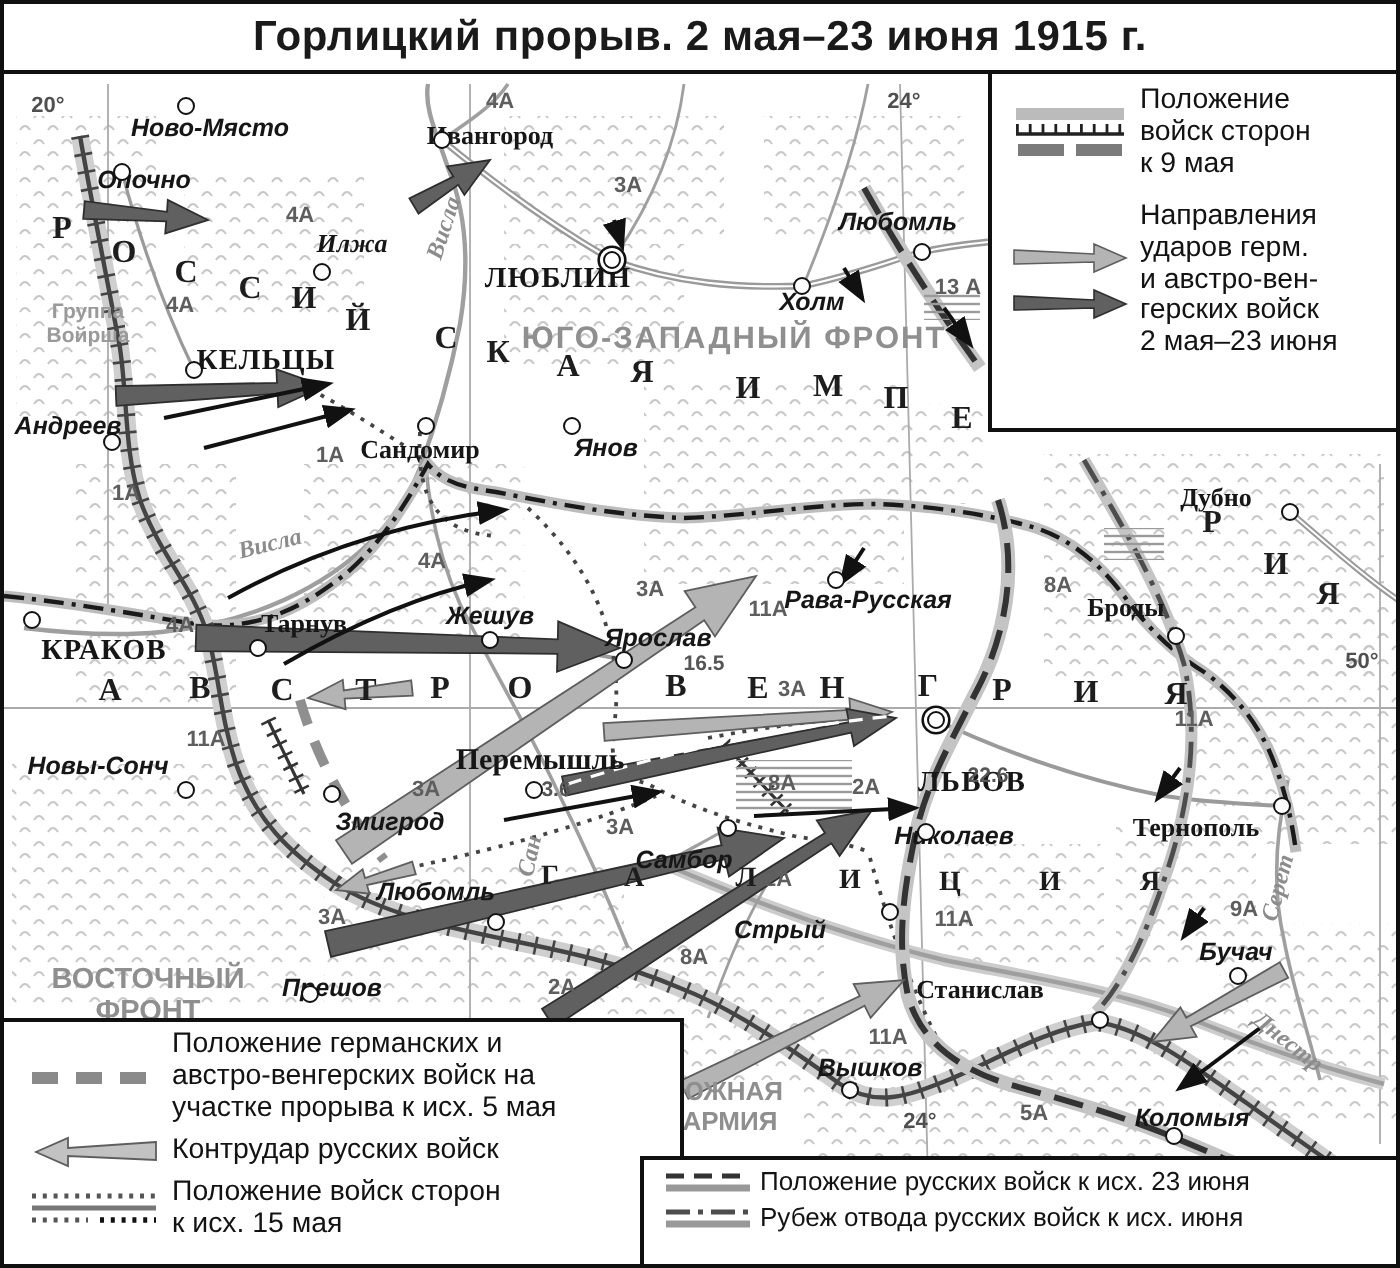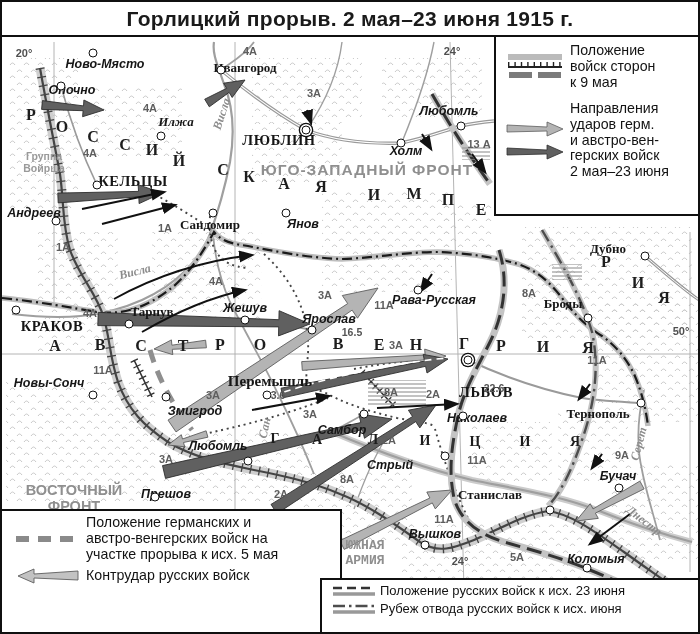--- a/index.html
+++ b/index.html
@@ -294,21 +294,21 @@
       <div class="lbl rl2" style="left: 273px; top: 437px;">Г</div>
       <div class="lbl rl2" style="left: 315px; top: 438px;">А</div>
       <div class="lbl rl2" style="left: 371px; top: 438px;">Л</div>
       <div class="lbl rl2" style="left: 423px; top: 439px;">И</div>
       <div class="lbl rl2" style="left: 473px; top: 440px;">Ц</div>
       <div class="lbl rl2" style="left: 523px; top: 440px;">И</div>
       <div class="lbl rl2" style="left: 573px; top: 440px;">Я</div>
       <div class="lbl fn1" style="left: 365px; top: 168px;">ЮГО-ЗАПАДНЫЙ ФРОНТ</div>
       <div class="lbl fn2" style="left: 72px; top: 477px; margin-top: 19px;">ВОСТОЧНЫЙ
 ФРОНТ</div>
-      <div class="lbl fn3" style="left: 363px; top: 551px; font-family: Liberation Mono, monospace;">ЮЖНАЯ
+      <div class="lbl fn3" style="left: 363px; top: 551px;">ЮЖНАЯ
 АРМИЯ</div>
       <div class="lbl fn4" style="left: 42px; top: 160px;">Группа
 Войрша</div>
       <div class="lbl rv" style="left: 220px; top: 112px; transform: translate(-50%, -50%) rotate(-72deg);">Висла</div>
       <div class="lbl rv" style="left: 133px; top: 270px; transform: translate(-50%, -50%) rotate(-14deg);">Висла</div>
       <div class="lbl rv" style="left: 263px; top: 426px; transform: translate(-50%, -50%) rotate(-78deg);">Сан</div>
       <div class="lbl rv" style="left: 637px; top: 442px; transform: translate(-50%, -50%) rotate(-75deg);">Серет</div>
       <div class="lbl rv" style="left: 642px; top: 519px; transform: translate(-50%, -50%) rotate(38deg);">Днестр</div>
       <div class="mk" style="left: 91px; top: 51px;"></div>
       <div class="mk" style="left: 219px; top: 68px;"></div>
@@ -386,20 +386,32 @@
 участке прорыва к исх. 5 мая</div>
     </div>
     <div class="row">
       <div class="sym">
         <svg width="66" height="20" viewBox="0 0 66 20">
           <polygon points="64,5 20,8 20,3 4,10 20,17 20,12 64,14" fill="#c2c2c2" stroke="#5e5e5e" stroke-width="0.9"></polygon>
         </svg>
       </div>
       <div class="txt">Контрудар русских войск</div>
     </div>
+    <div class="row">
+      <div class="sym">
+        <svg width="66" height="22" viewBox="0 0 66 22">
+          <line x1="2" y1="4" x2="64" y2="4" stroke="#555" stroke-width="2.4" stroke-dasharray="2 3.4"></line>
+          <line x1="2" y1="10" x2="64" y2="10" stroke="#777" stroke-width="2.4"></line>
+          <line x1="2" y1="16" x2="30" y2="16" stroke="#555" stroke-width="2.4" stroke-dasharray="2 3.4"></line>
+          <line x1="36" y1="16" x2="64" y2="16" stroke="#111" stroke-width="2.8" stroke-dasharray="2 3.4"></line>
+        </svg>
+      </div>
+      <div class="txt">Положение войск сторон
+к исх. 15 мая</div>
+    </div>
   </div>
 
   <div class="legend legend-br">
     <div class="row">
       <div class="sym">
         <svg width="46" height="16" viewBox="0 0 46 16">
           <line x1="2" y1="5" x2="44" y2="5" stroke="#333" stroke-width="2.6" stroke-dasharray="9 5"></line>
           <line x1="2" y1="11" x2="44" y2="11" stroke="#999" stroke-width="3.4"></line>
         </svg>
       </div>

